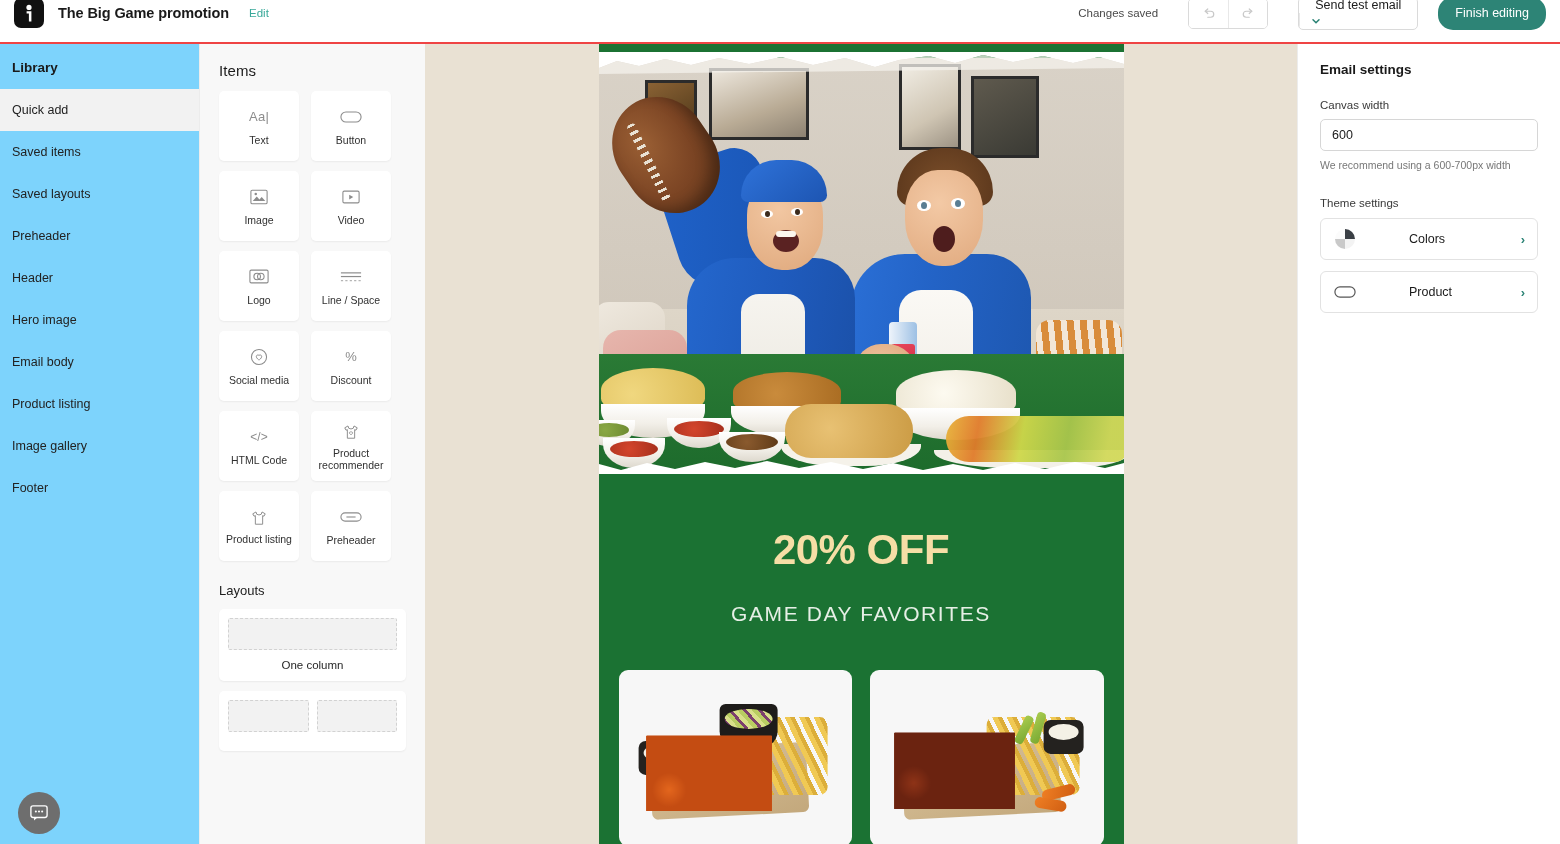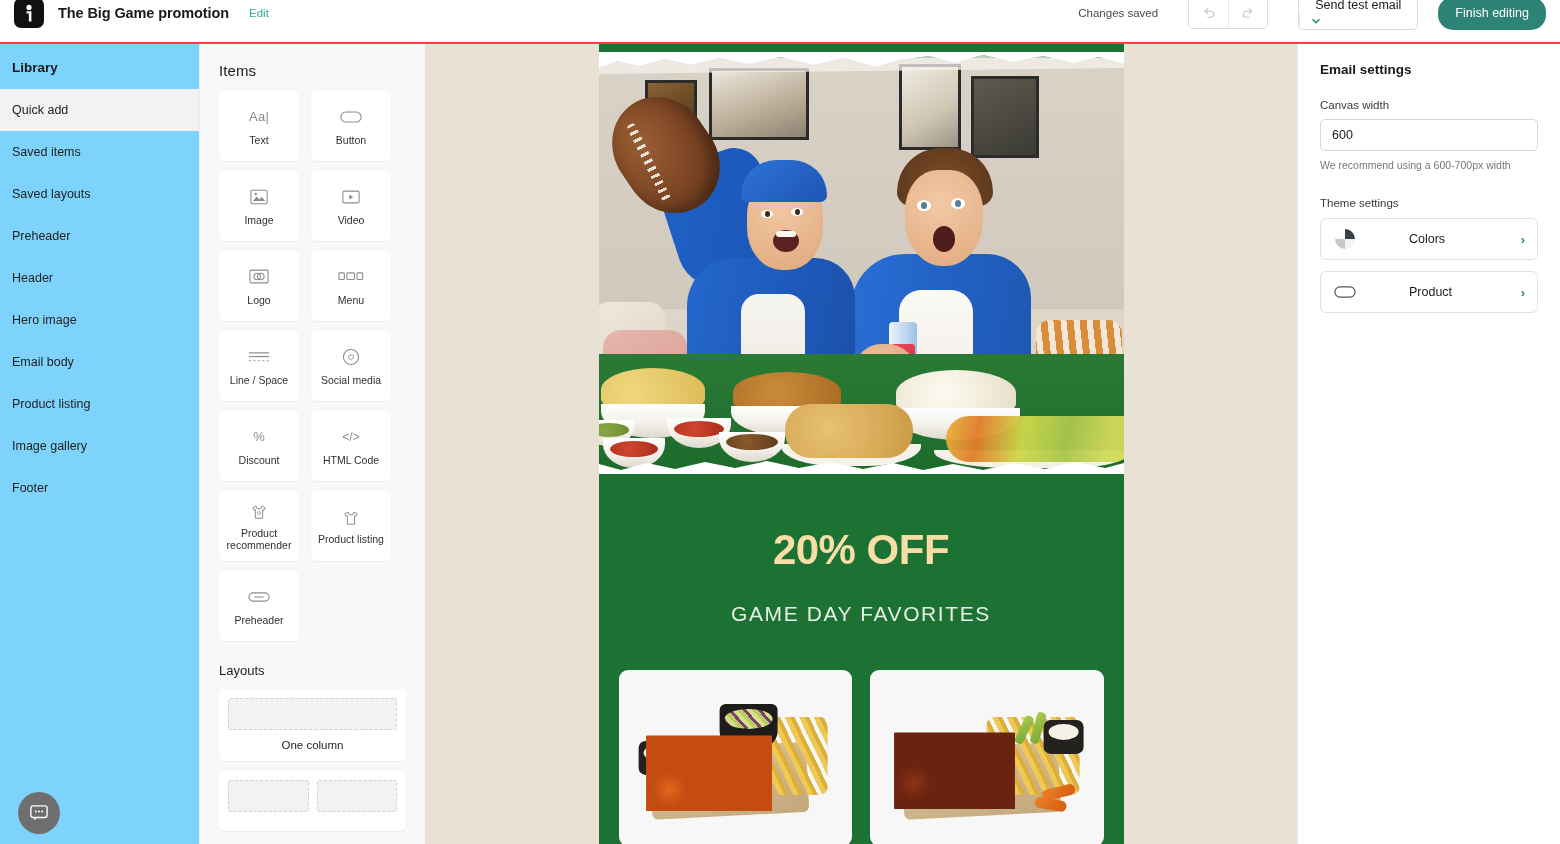--- a/index.html
+++ b/index.html
@@ -541,30 +541,20 @@
           <div class="tile-icon">
             <svg width="20" height="15" viewBox="0 0 22 16">
                 <rect x="1" y="1" width="20" height="14" rx="1.5" fill="none" stroke="#8c8c8c" stroke-width="1.2"></rect>
                 <circle cx="9" cy="8" r="3.6" fill="none" stroke="#8c8c8c" stroke-width="1.2"></circle>
                 <circle cx="13" cy="8" r="3.6" fill="none" stroke="#8c8c8c" stroke-width="1.2"></circle>
               </svg>
           </div>
           <div class="tile-label">Logo</div>
         </div>
 
-        <div class="tile">
-          <div class="tile-icon">
-            <svg width="26" height="9" viewBox="0 0 28 10">
-                <rect x="0.6" y="1" width="6" height="7.4" rx="1" fill="none" stroke="#8c8c8c" stroke-width="1.2"></rect>
-                <rect x="9.4" y="1" width="8.4" height="7.4" rx="1" fill="none" stroke="#8c8c8c" stroke-width="1.2"></rect>
-                <rect x="20.6" y="1" width="6.4" height="7.4" rx="1" fill="none" stroke="#8c8c8c" stroke-width="1.2"></rect>
-              </svg>
-          </div>
-          <div class="tile-label">Menu</div>
-        </div>
 
         <div class="tile">
           <div class="tile-icon">
             <svg width="22" height="12" viewBox="0 0 24 13">
                 <path d="M1 2h22" stroke="#8c8c8c" stroke-width="1.3"></path>
                 <path d="M1 6h22" stroke="#8c8c8c" stroke-width="1.3"></path>
                 <path d="M1 10.4h22" stroke="#b4b4b4" stroke-width="1.3" stroke-dasharray="2.4 2.4"></path>
               </svg>
           </div>
           <div class="tile-label">Line / Space</div>

